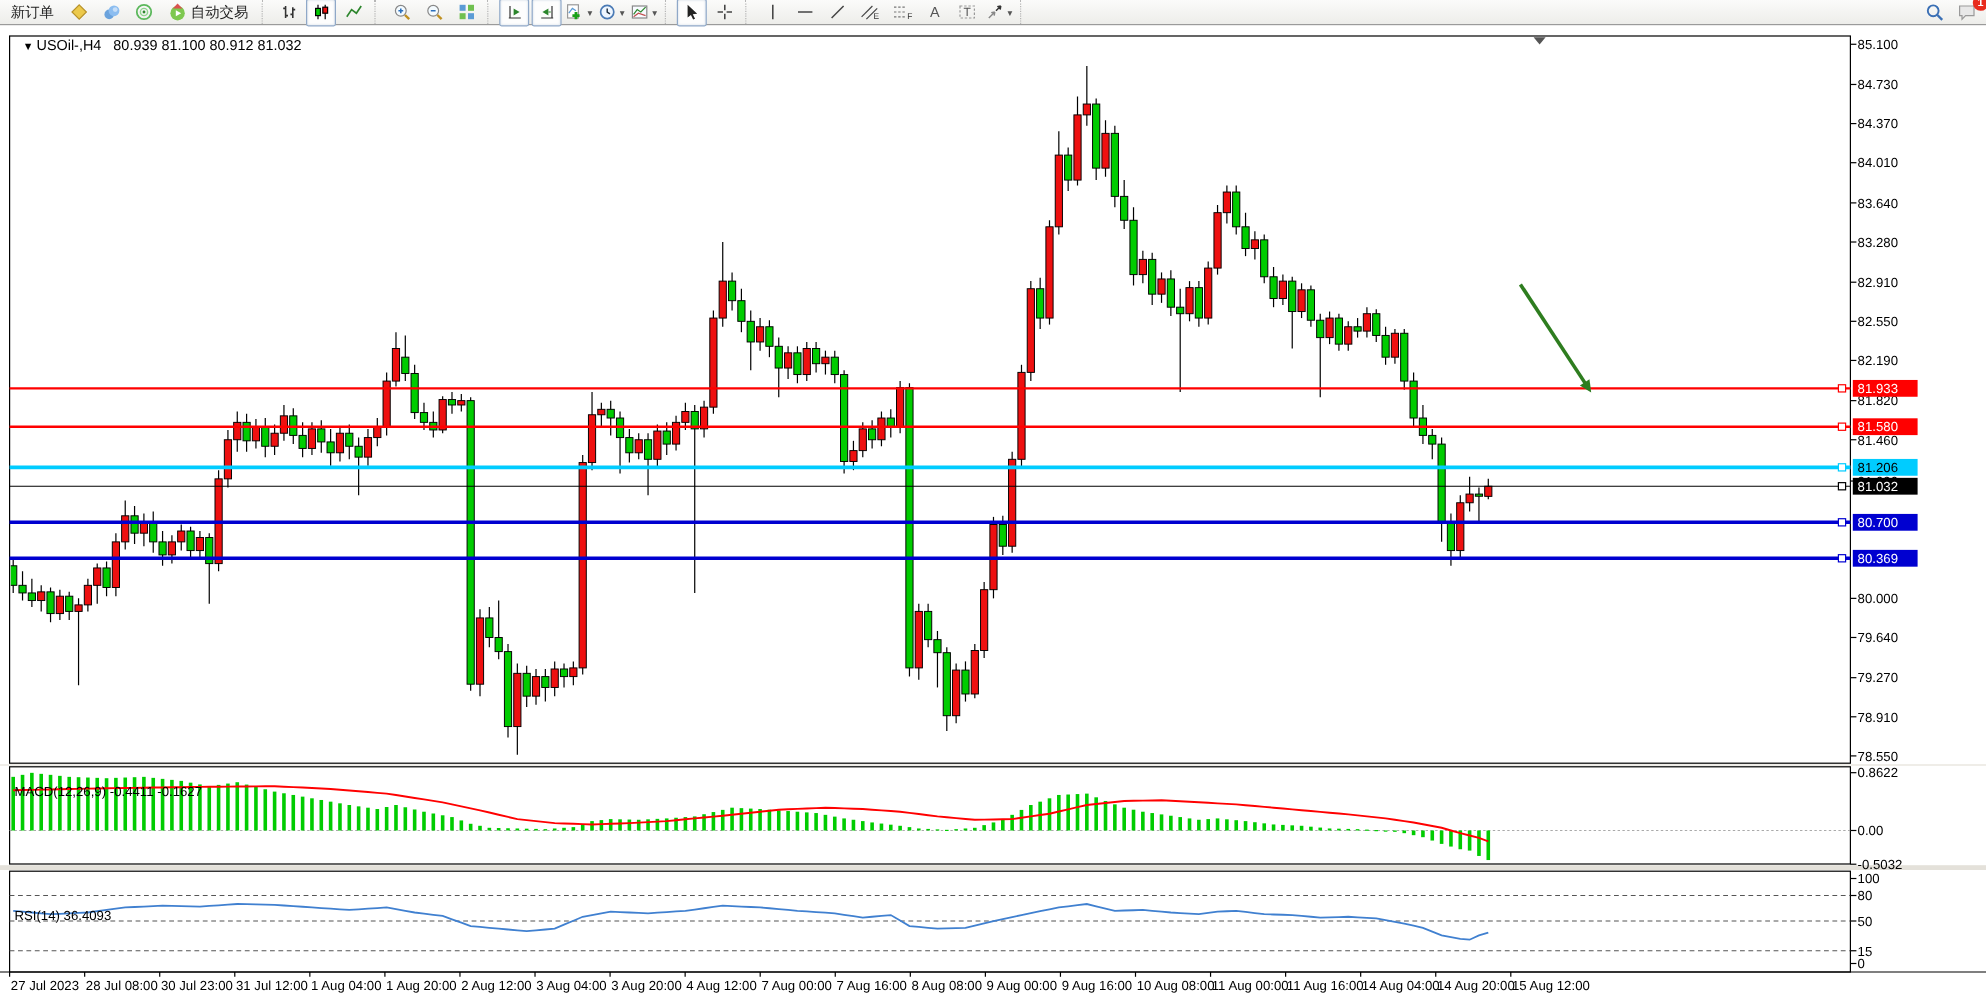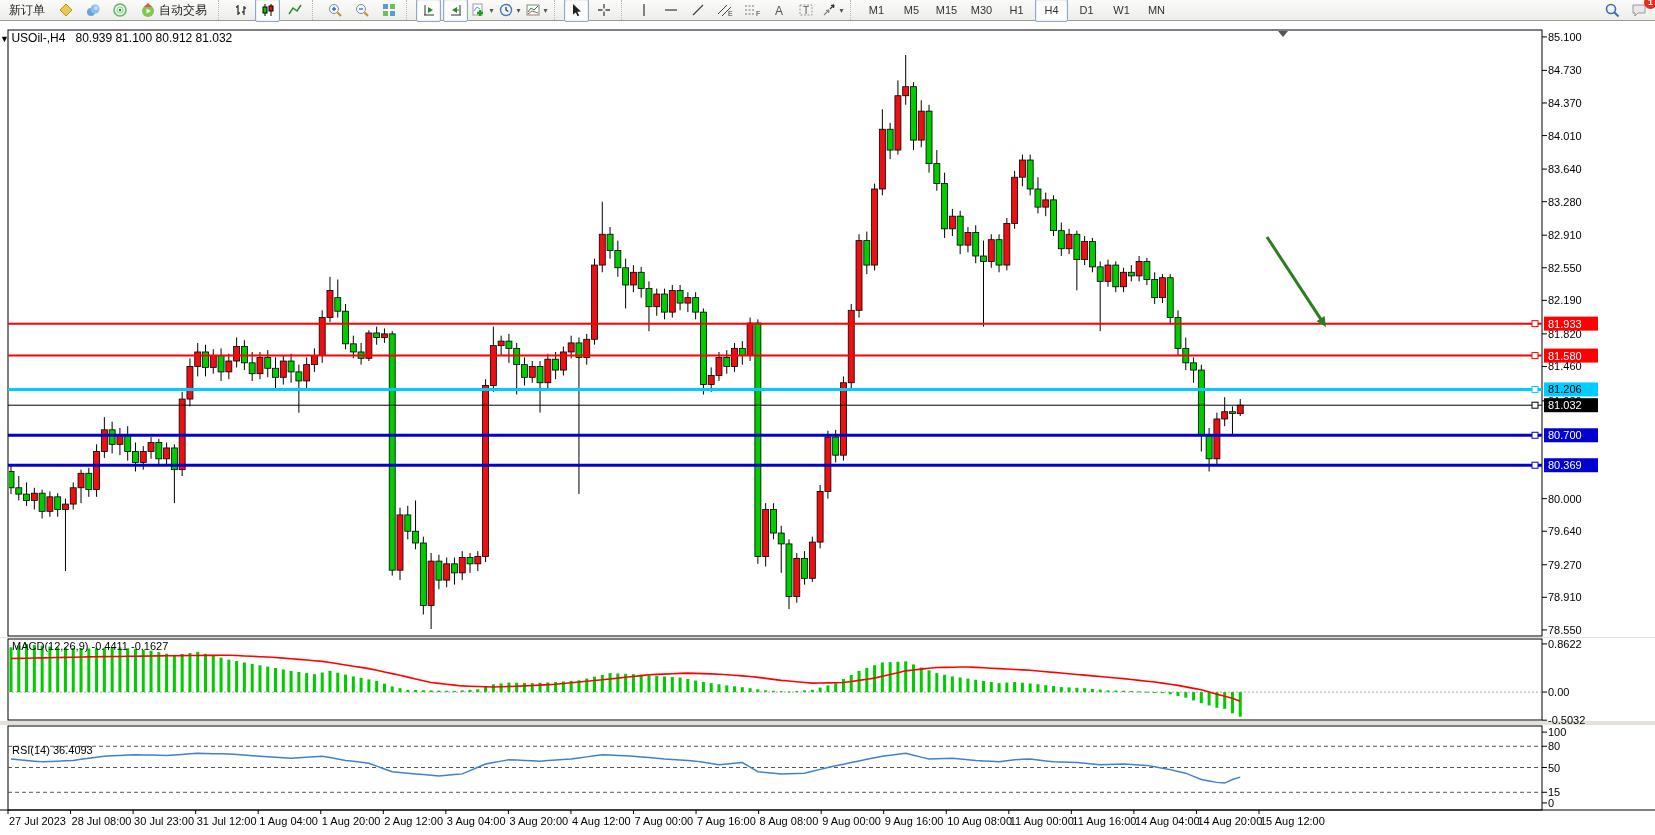--- a/index.html
+++ b/index.html
@@ -13,21 +13,21 @@
   .tb.active{border-color:#8fa8c8;background:#fdfdfd;box-shadow:inset 0 0 2px #c8d4e0;}
   .tb.txt{padding:0 5px;}
   .sep{width:4px;height:20px;border-left:1px dotted #b6b6b6;margin:0 4px;}
   .caret{font-size:8px;color:#555;margin-left:2px;}
   .tf{font-size:11px;color:#333;padding:0 4px;}
   .spacer{flex:1;}
   .badge{position:absolute;top:-4px;right:-6px;background:#e82c1e;color:#fff;border-radius:50%;
     width:13px;height:13px;font-size:9px;line-height:13px;text-align:center;font-weight:bold;}
   
   .ovl{position:absolute;z-index:3;font-size:12px;color:#000;white-space:nowrap;}
-  .ind{font-size:11px;}
+  .ind{font-size:11px;margin-top:14px;}
   svg text{font-family:"Liberation Sans","DejaVu Sans",sans-serif;}
 </style>
 </head>
 <body>
 
 <div id="app">
 
   <div id="toolbar">
     <span class="tb txt">新订单</span>
     <span class="tb">
@@ -190,31 +190,20 @@
         </svg>
     </span>
     <span class="tb">
       <svg width="16" height="16">
           <path d="M3 13 L8 8 M8 8l-3 .5M8 8l-.5 3" stroke="#888" stroke-width="1.2" fill="none"></path>
           <path d="M13 3 L9 7M13 3l-3 .5M13 3l-.5 3" stroke="#333" stroke-width="1.2" fill="none"></path>
         </svg>
       <span class="caret">▾</span>
     </span>
     <span class="sep"></span>
-    <span id="tf-holder" style="display:inline-flex">
-        <span class="tb tf">M1</span>
-        <span class="tb tf">M5</span>
-        <span class="tb tf">M15</span>
-        <span class="tb tf">M30</span>
-        <span class="tb tf">H1</span>
-        <span class="tb tf active">H4</span>
-        <span class="tb tf">D1</span>
-        <span class="tb tf">W1</span>
-        <span class="tb tf">MN</span>
-      </span>
     <span class="spacer"></span>
     <span class="tb">
       <svg width="17" height="17">
           <circle cx="7" cy="7" r="4.5" fill="none" stroke="#3a6fb5" stroke-width="1.6"></circle>
           <line x1="10.5" y1="10.5" x2="14.5" y2="14.5" stroke="#3a6fb5" stroke-width="2"></line>
         </svg>
     </span>
     <span class="tb" style="position:relative">
       <svg width="18" height="16">
           <path d="M2 3h12v8H7l-3 3v-3H2z" fill="#e8e8e8" stroke="#999"></path>
@@ -834,21 +823,21 @@
       <line x1="1542" y1="746.256323777403" x2="1547" y2="746.256323777403" stroke="#000"></line>
       <text x="1548" y="750.256323777403" font-size="11" fill="#000">80</text>
       <line x1="1542" y1="767.504215851602" x2="1547" y2="767.504215851602" stroke="#000"></line>
       <text x="1548" y="771.504215851602" font-size="11" fill="#000">50</text>
       <line x1="1542" y1="792.2934232715008" x2="1547" y2="792.2934232715008" stroke="#000"></line>
       <text x="1548" y="796.2934232715008" font-size="11" fill="#000">15</text>
       <line x1="1542" y1="802.9173693086003" x2="1547" y2="802.9173693086003" stroke="#000"></line>
       <text x="1548" y="806.9173693086003" font-size="11" fill="#000">0</text>
     </svg>
 
-  <div class="ovl" style="left:0;top:31px">
+  <div class="ovl" style="left:19px;top:31px">
     <span style="font-size:9px">▼ </span>
     <span>USOil-,H4</span>
     <span>&nbsp;</span>
     <span>80.939 81.100 80.912 81.032</span>
   </div>
   <div class="ovl ind" style="left:12px;top:640px">
     <span>MACD(12,26,9)</span> <span>-0.4411 -0.1627</span>
   </div>
   <div class="ovl ind" style="left:12px;top:744px">
     <span>RSI(14)</span> <span>36.4093</span>

